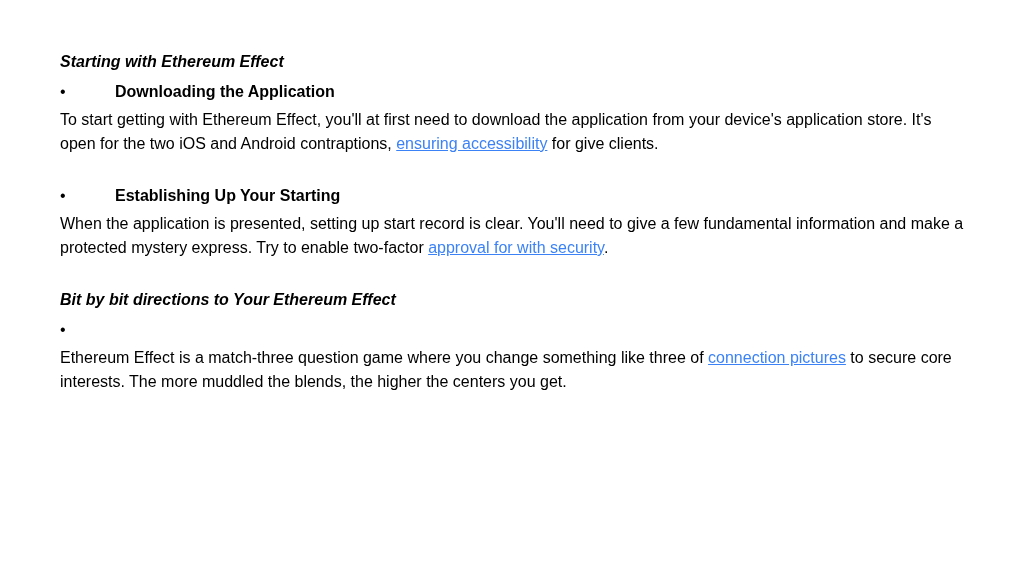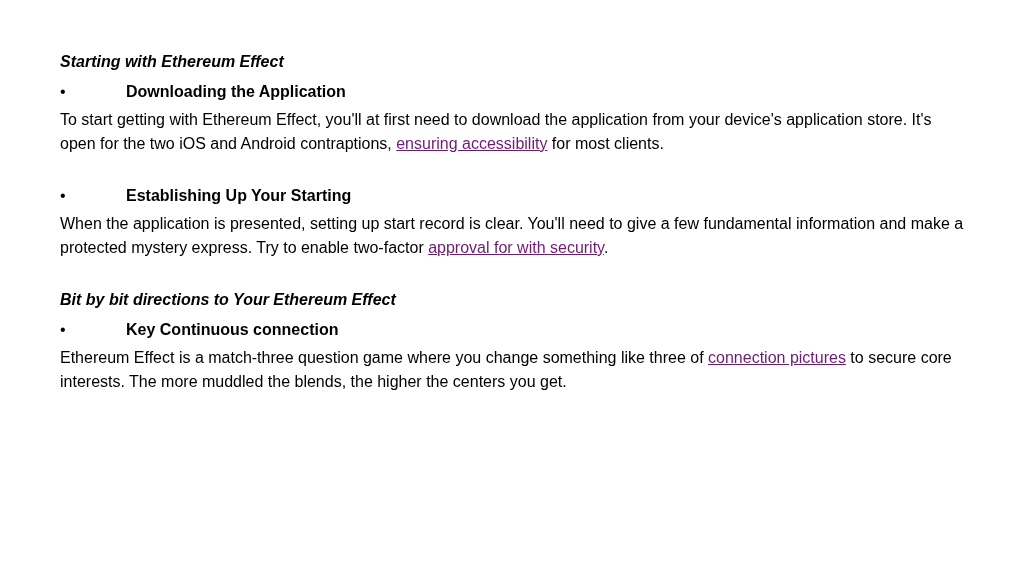--- a/index.html
+++ b/index.html
@@ -22,52 +22,50 @@
   .bullet-row {
     display: flex;
     margin-bottom: 4px;
   }
   .bullet-marker {
     width: 55px;
     flex-shrink: 0;
   }
   .bullet-label {
     font-weight: bold;
-    margin-left: 11px;
   }
   .para {
     margin-bottom: 28px;
   }
   a.inline-link {
-    color: #701a75;
+    color: #3b82f6;
     text-decoration: underline;
   }
 </style>
 </head>
 <body>
 
 <div class="heading">Starting with Ethereum Effect</div>
 
 <div class="bullet-row">
   <span class="bullet-marker">•</span>
   <span class="bullet-label">Downloading the Application</span>
 </div>
 <div class="para">
-  <span>To start getting with Ethereum Effect, you'll at first need to download the application from your device's application store. It's open for the two iOS and Android contraptions, </span><a href="#" class="inline-link">ensuring accessibility</a><span> for most clients.</span>
+  <span>To start getting with Ethereum Effect, you'll at first need to download the application from your device's application store. It's open for the two iOS and Android contraptions, </span><a href="#" class="inline-link">ensuring accessibility</a><span> for give clients.</span>
 </div>
 
 <div class="bullet-row">
   <span class="bullet-marker">•</span>
   <span class="bullet-label">Establishing Up Your Starting</span>
 </div>
 <div class="para">
   <span>When the application is presented, setting up start record is clear. You'll need to give a few fundamental information and make a protected mystery express. Try to enable two-factor </span><a href="#" class="inline-link">approval for with security</a><span>.</span>
 </div>
 
 <div class="heading">Bit by bit directions to Your Ethereum Effect</div>
 
 <div class="bullet-row">
   <span class="bullet-marker">•</span>
-  <span class="bullet-label">Key Continuous connection</span>
 </div>
 <div class="para">
   <span>Ethereum Effect is a match-three question game where you change something like three of </span><a href="#" class="inline-link">connection pictures</a><span> to secure core interests. The more muddled the blends, the higher the centers you get.</span>
 </div>
 
 </body></html>

